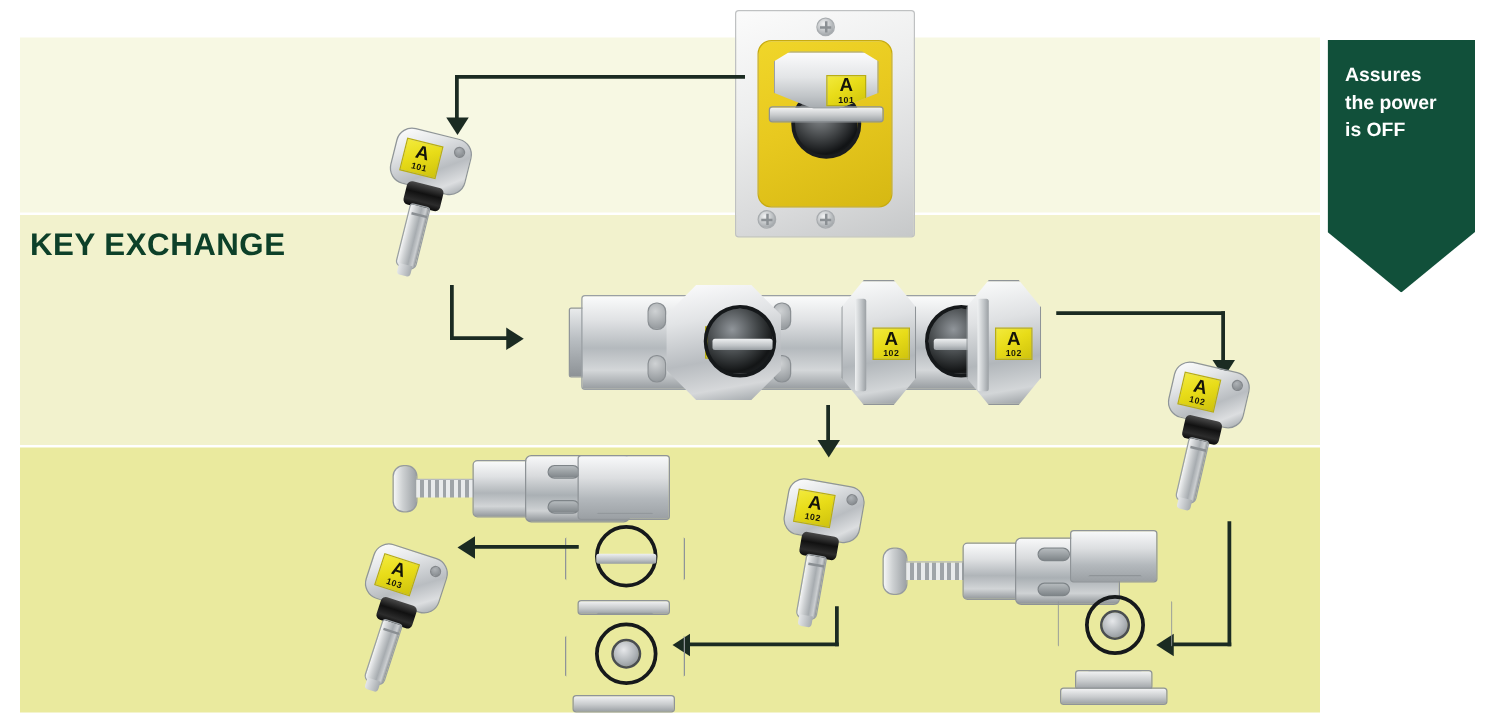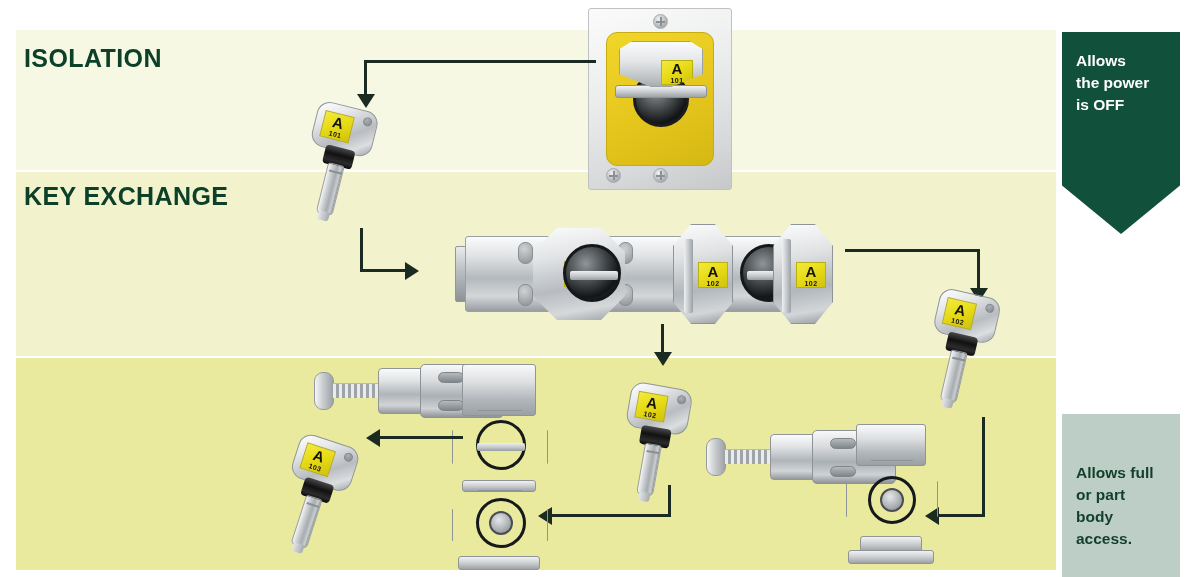--- a/index.html
+++ b/index.html
@@ -256,21 +256,20 @@
 </style>
 </head>
 <body>
 
 <div id="stage">
 
   <div class="band" id="band-isolation"></div>
   <div class="band" id="band-keyexchange"></div>
   <div class="band" id="band-accesscontrol"></div>
 
-  <div class="band-title" id="title-isolation">ISOLATION</div>
   <div class="band-title" id="title-keyexchange">KEY EXCHANGE</div>
 
   <div id="isolator">
     <div class="iplate"></div>
     <div class="iscrew" style="left:65px;top:6px;"></div>
     <div class="iscrew" style="left:65px;top:160px;"></div>
     <div class="iscrew" style="left:18px;top:160px;"></div>
     <div class="ifront">
       <div class="iknob"></div>
       <div class="ilever"></div>
@@ -437,25 +436,19 @@
     <div class="octa" style="left:0px;top:36px;width:92px;height:78px;"></div>
     <div class="ring" style="left:22px;top:52px;width:48px;height:48px;">
       <div class="dial" style="left:9px;top:9px;width:24px;height:24px;"></div>
     </div>
     <div class="foot" style="left:14px;top:112px;width:62px;height:16px;"></div>
     <div class="foot" style="left:2px;top:126px;width:86px;height:14px;"></div>
   </div>
 
   <div id="rail">
     <div class="chev" id="chev-1">
-      <div class="ctext">Allows
+      <div class="ctext">Assures
 the power
 is OFF</div>
     </div>
-    <div class="chev" id="chev-3">
-      <div class="ctext">Allows full
-or part
-body
-access.</div>
-    </div>
   </div>
 
 </div>
 
 </body></html>

